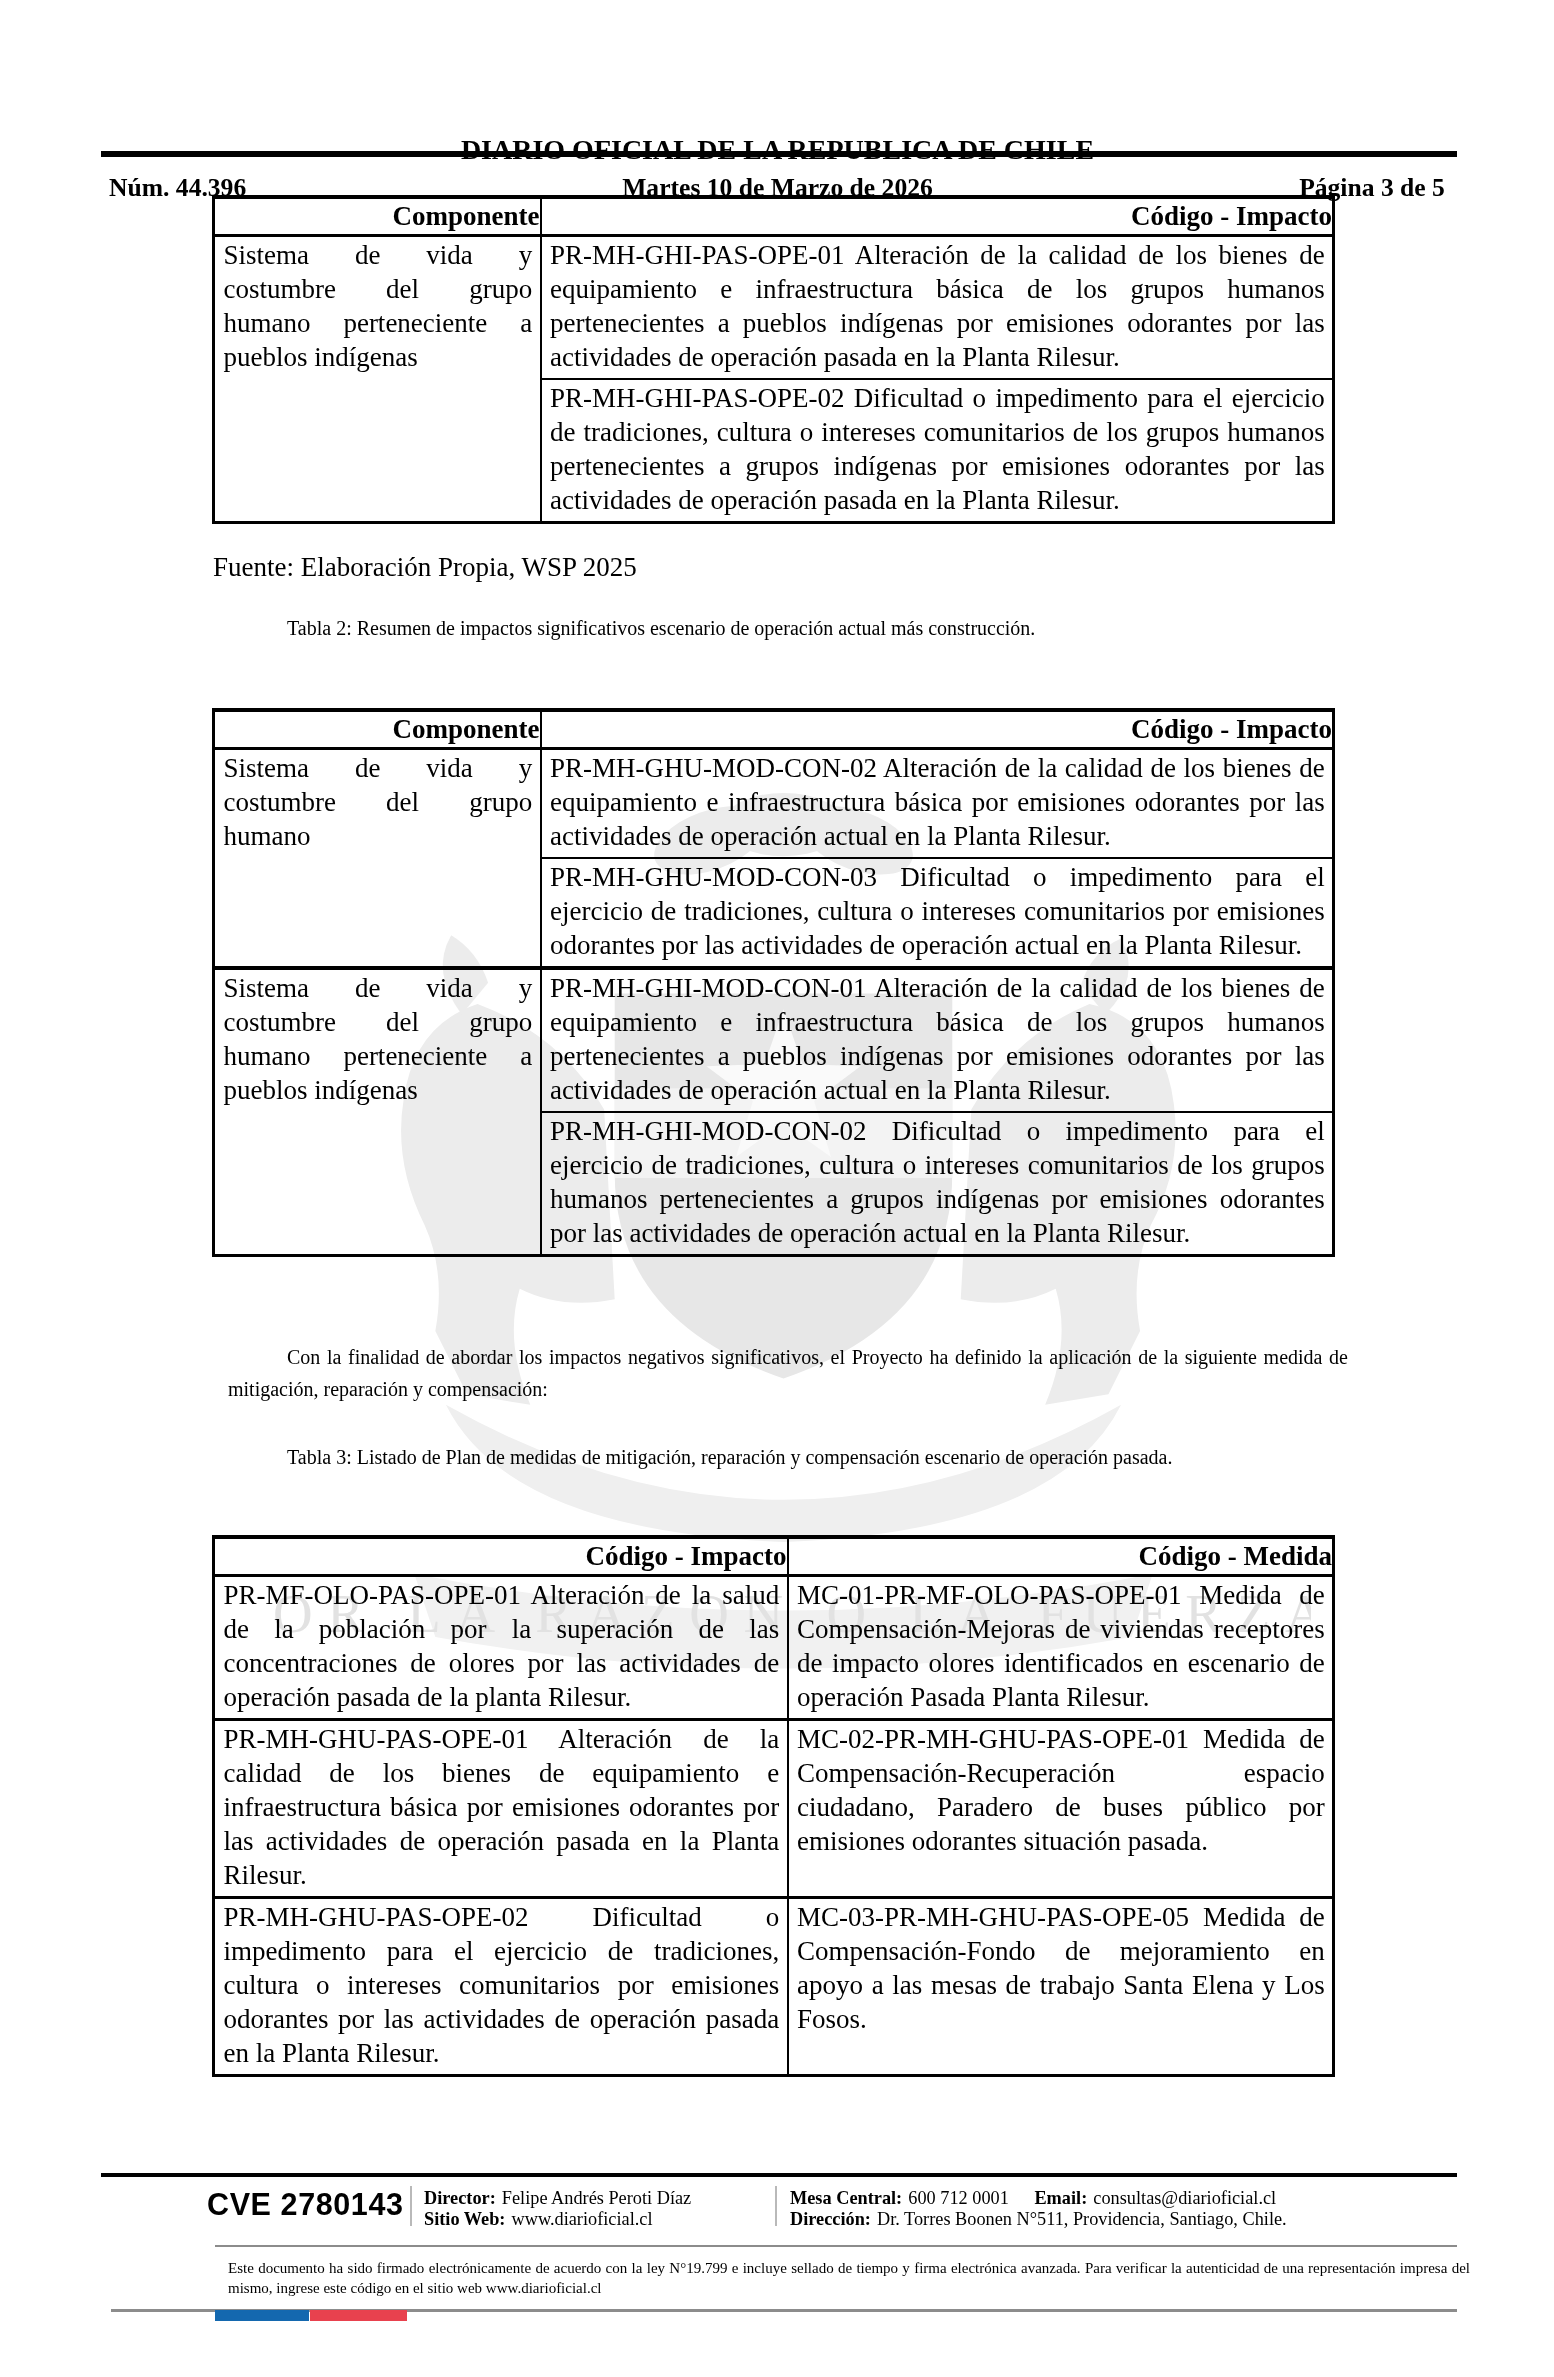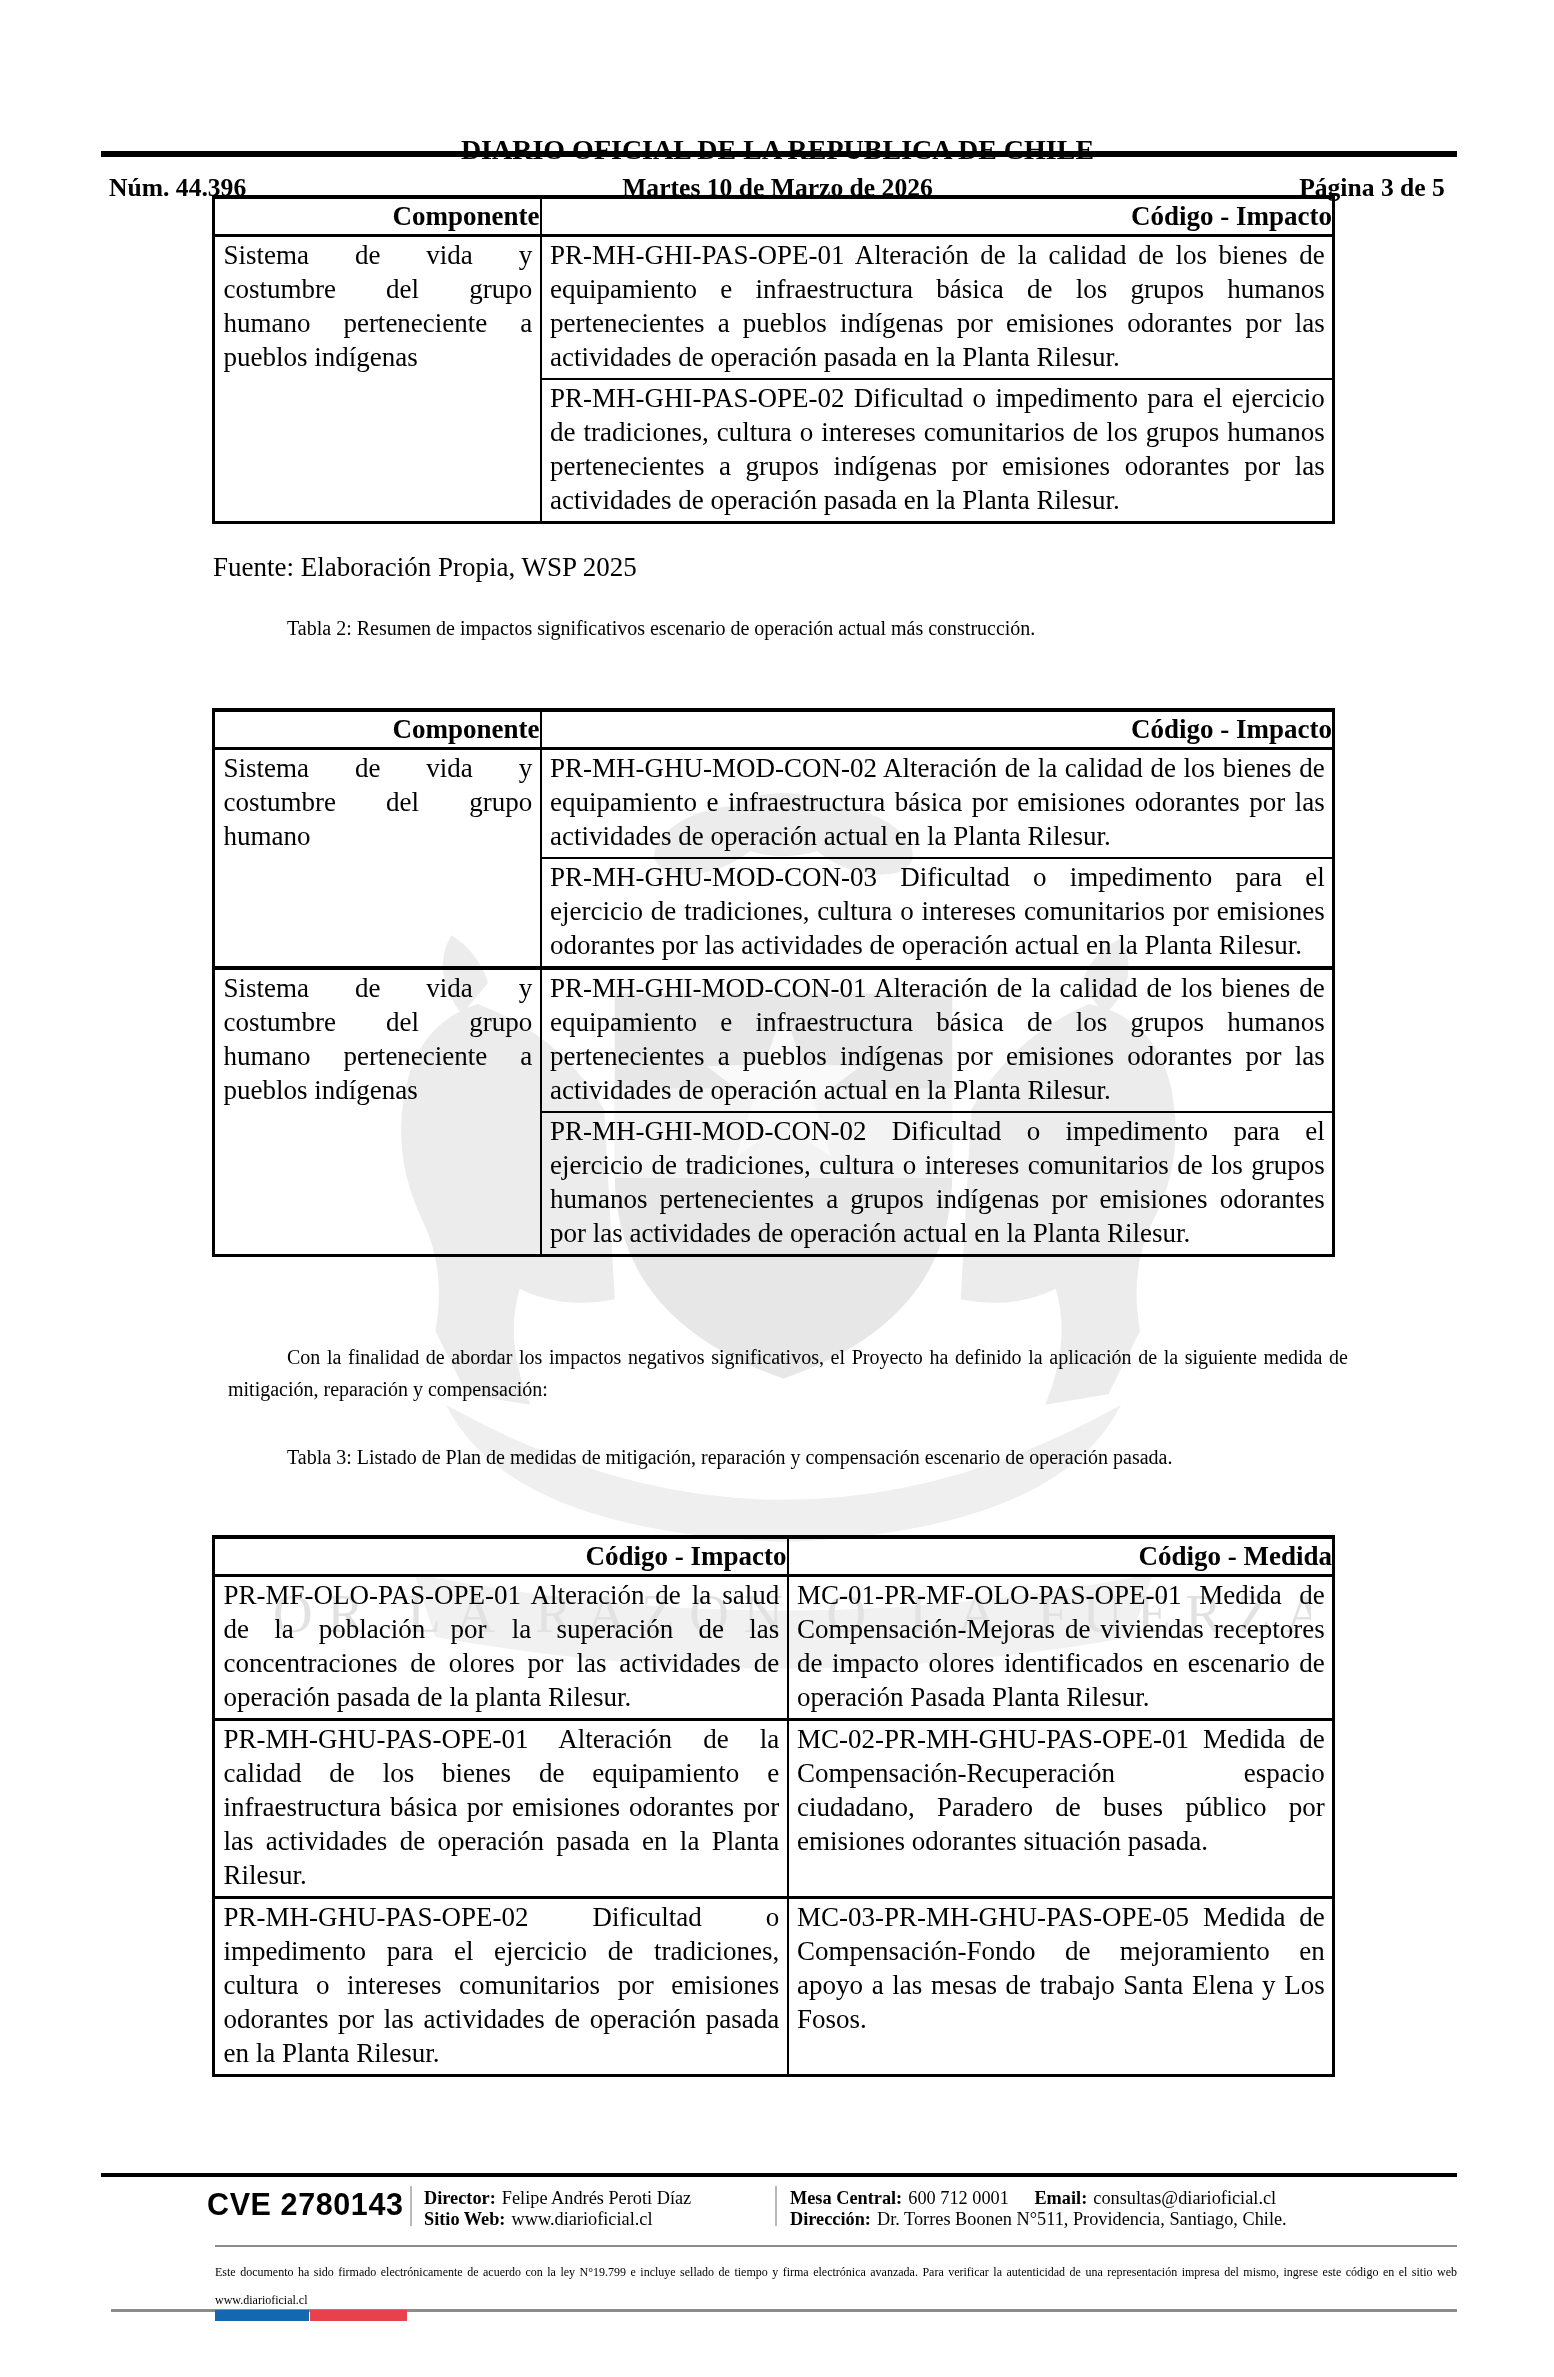--- a/index.html
+++ b/index.html
@@ -42,21 +42,21 @@
   .ft-blackrule{position:absolute;left:101px;top:2173px;width:1356px;height:4.3px;background:#000;z-index:2;}
   .cve{position:absolute;left:207px;top:2188px;font-family:"Liberation Sans","DejaVu Sans",sans-serif;
        font-weight:bold;font-size:30.5px;line-height:32px;letter-spacing:0.6px;z-index:2;}
   .vdiv{position:absolute;top:2186px;width:1.8px;height:40px;background:#b9b9b9;z-index:2;}
   #vdiv1{left:410px;} #vdiv2{left:775px;}
   .ftcol{position:absolute;top:2188px;font-size:18.3px;line-height:21px;z-index:2;white-space:nowrap;}
   #ftcol2{left:424px;} #ftcol3{left:790px;}
   .lbl{font-weight:bold;margin-right:6.1px;}
   .pair-gap{display:inline-block;width:25.6px;}
   .ft-grayrule1{position:absolute;left:215px;top:2245px;width:1242px;height:2.4px;background:#8c8c8c;z-index:2;}
-  .disclaimer{position:absolute;left:215px;top:2258px;width:1242px;font-size:12px;line-height:28px;
+  .disclaimer{position:absolute;left:228px;top:2258px;width:1242px;font-size:15px;line-height:20px;
               text-align:justify;text-align-last:left;z-index:2;}
   .ft-grayrule2{position:absolute;left:111px;top:2309px;width:1346px;height:3px;background:#8c8c8c;z-index:2;}
   .flag{position:absolute;top:2310px;height:11px;z-index:3;}
   #flag-blue{left:215px;width:94px;}
   #flag-red{left:310px;width:97px;}
 </style>
 </head>
 <body>
 
 <div class="page">

